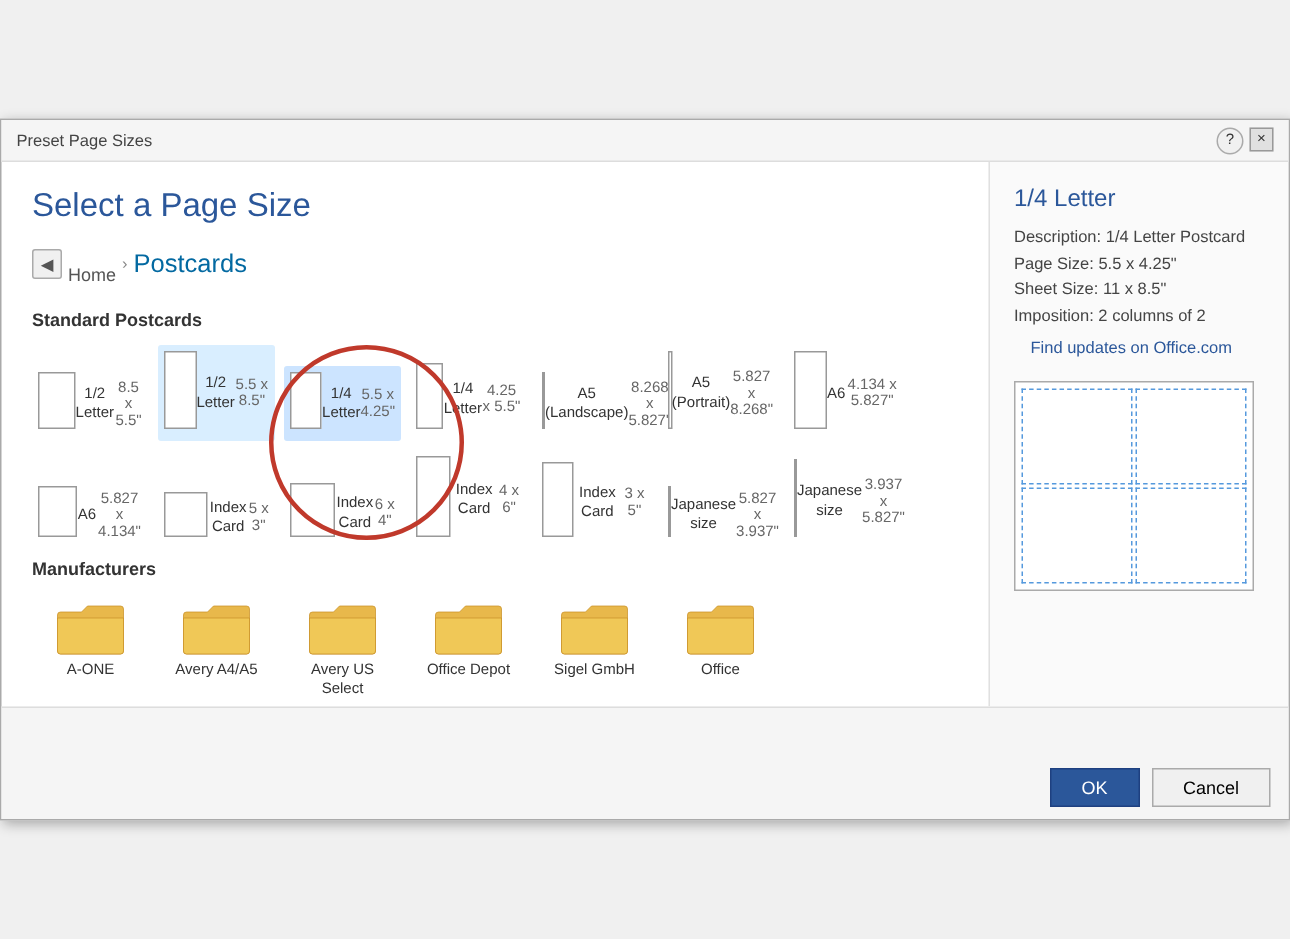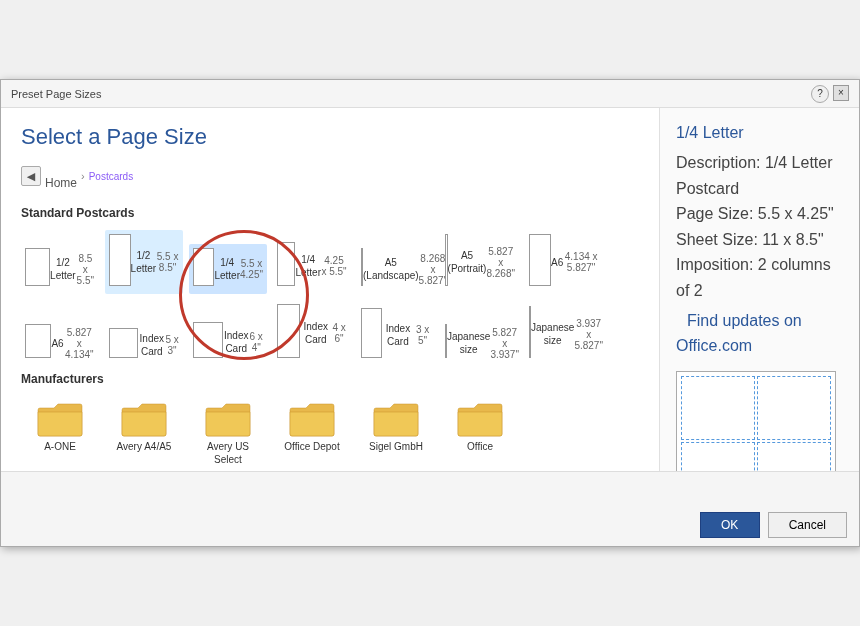--- a/index.html
+++ b/index.html
@@ -95,22 +95,22 @@
     .breadcrumb-text {
       font-size: 12px;
       color: #555;
       margin-top: 14px;
     }
     .breadcrumb-sep {
       color: #888;
       font-size: 11px;
     }
     .breadcrumb-current {
-      font-size: 10px;
-      color: #8b5cf6;
+      font-size: 17px;
+      color: #0369a1;
     }
     .section-title {
       font-size: 12px;
       font-weight: 600;
       color: #333;
       margin-bottom: 10px;
     }
     .grid-item {
       display: flex;
       flex-direction: row;
@@ -193,21 +193,21 @@
       line-height: 1.3;
       margin-top: 2px;
     }
     .right-title {
       font-size: 16px;
       font-weight: 300;
       color: #2b579a;
       margin-bottom: 8px;
     }
     .right-info {
-      font-size: 16px;
+      font-size: 11px;
       color: #444;
       line-height: 1.6;
       margin-bottom: 12px;
     }
     .right-info a {
       color: #2b579a;
       text-decoration: none;
       padding-left: 11px;
     }
     .preview-grid {

